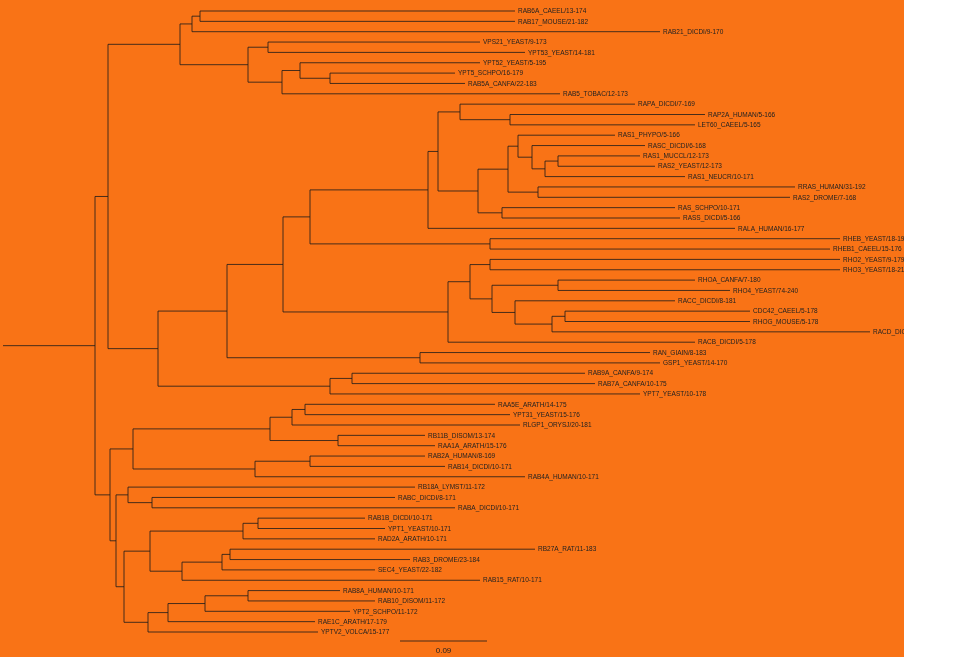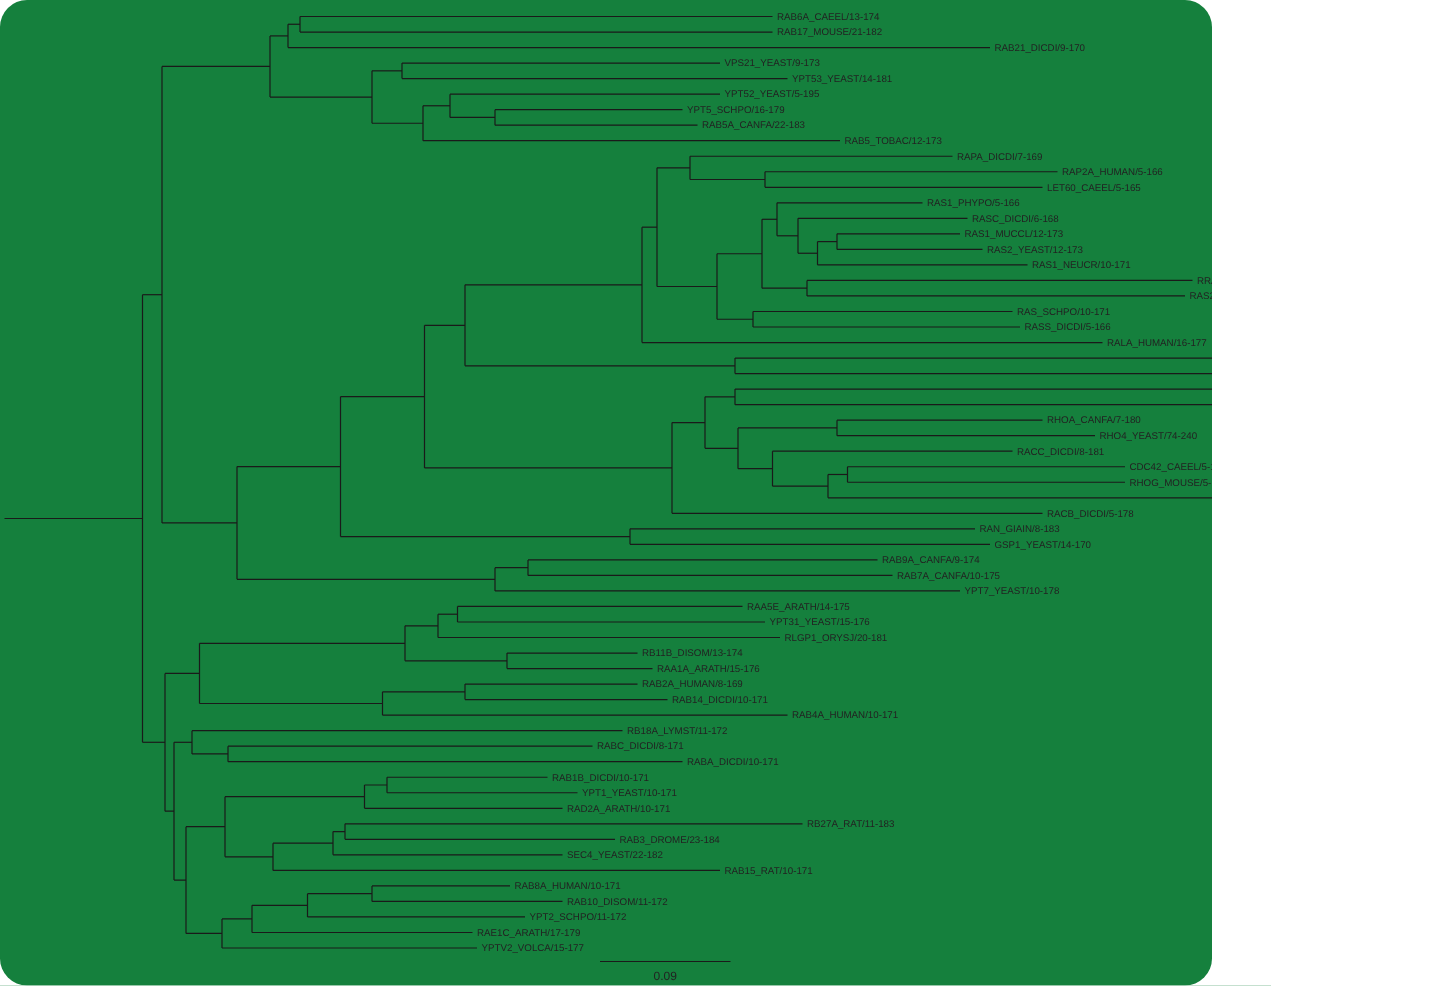--- a/index.html
+++ b/index.html
@@ -1,16 +1,16 @@
 <!DOCTYPE html>
 <html><head>
 <meta charset="utf-8">
 <style>
   html,body{margin:0;padding:0;background:#ffffff;}
-  #figure{position:relative;width:808px;height:657px;background:#15803d;font-family:"Liberation Sans",sans-serif;overflow:hidden;border-radius:18px;}
+  #figure{position:relative;width:904px;height:657px;background:#f97316;font-family:"Liberation Sans",sans-serif;overflow:hidden;}
   #figure svg{display:block;position:absolute;top:0;left:0;}
   .branch{stroke:#1a1a1a;stroke-width:0.8;fill:none;}
   .leaf-label{font-family:"Liberation Sans",sans-serif;font-size:6.5px;fill:#222222;}
   .scale-label{font-family:"Liberation Sans",sans-serif;font-size:8px;fill:#222222;}
 </style>
 </head>
 <body>
 
 <div id="figure">
   <svg id="tree-svg" width="960" height="657" viewBox="0 0 960 657">

